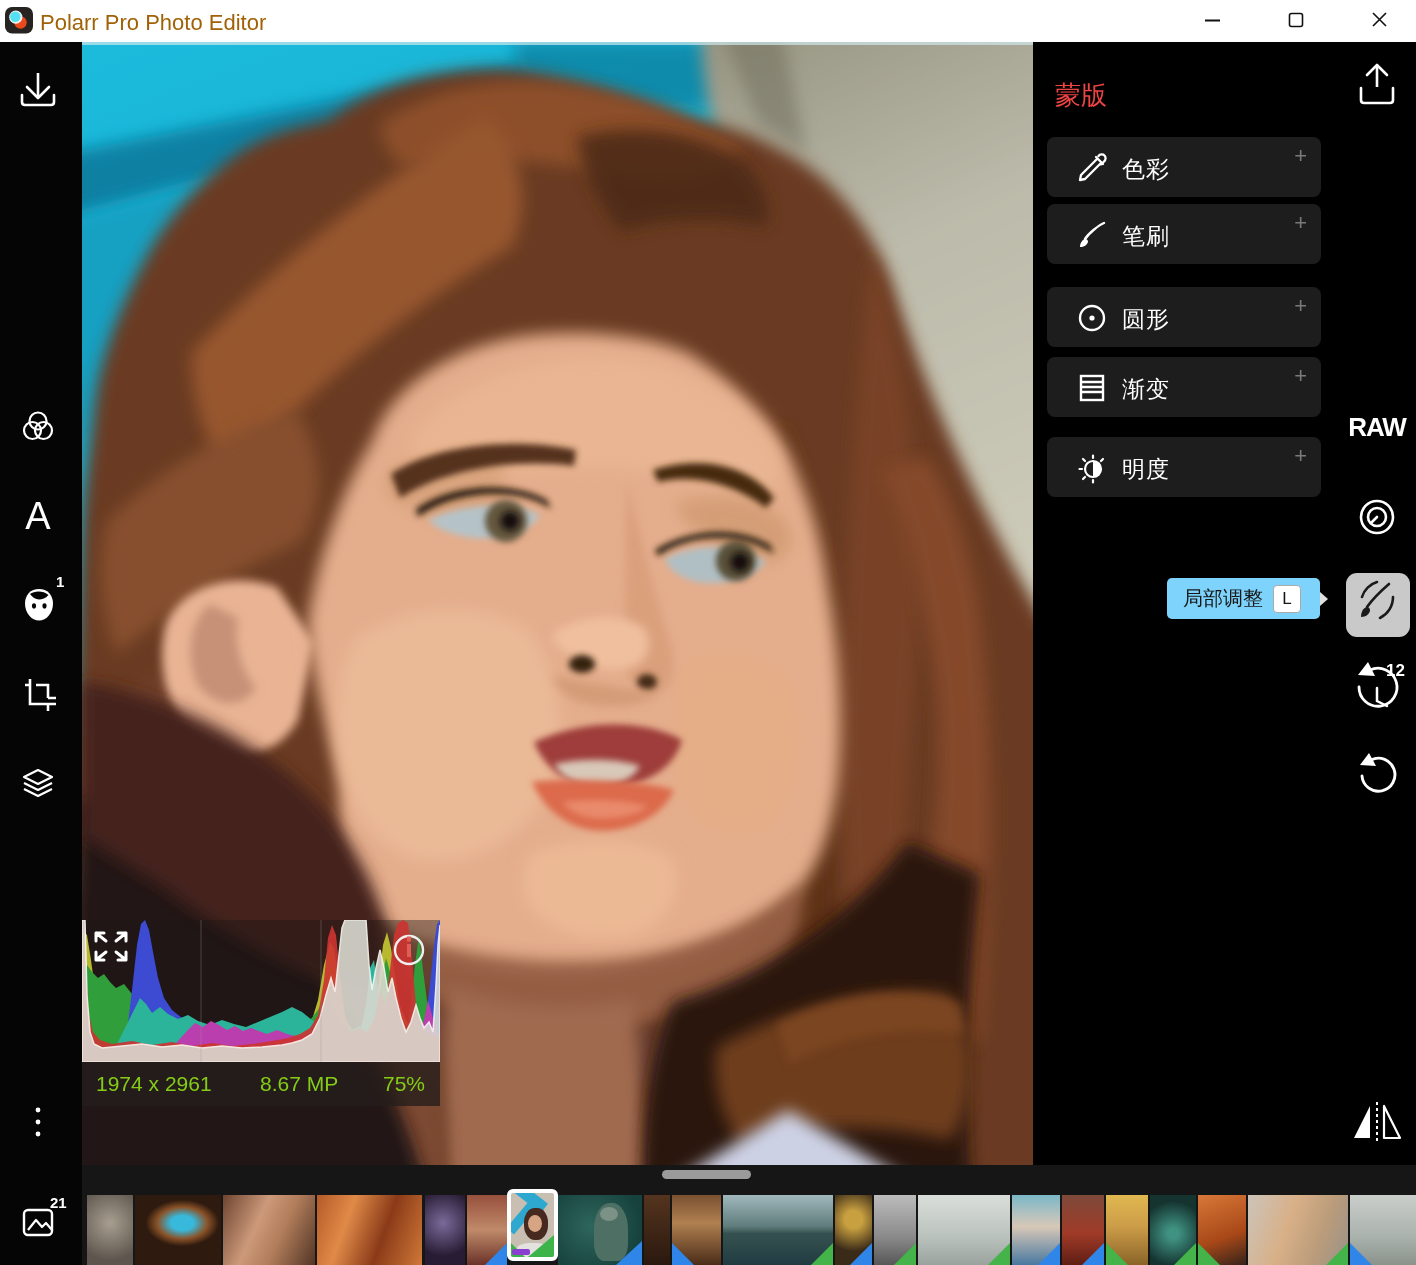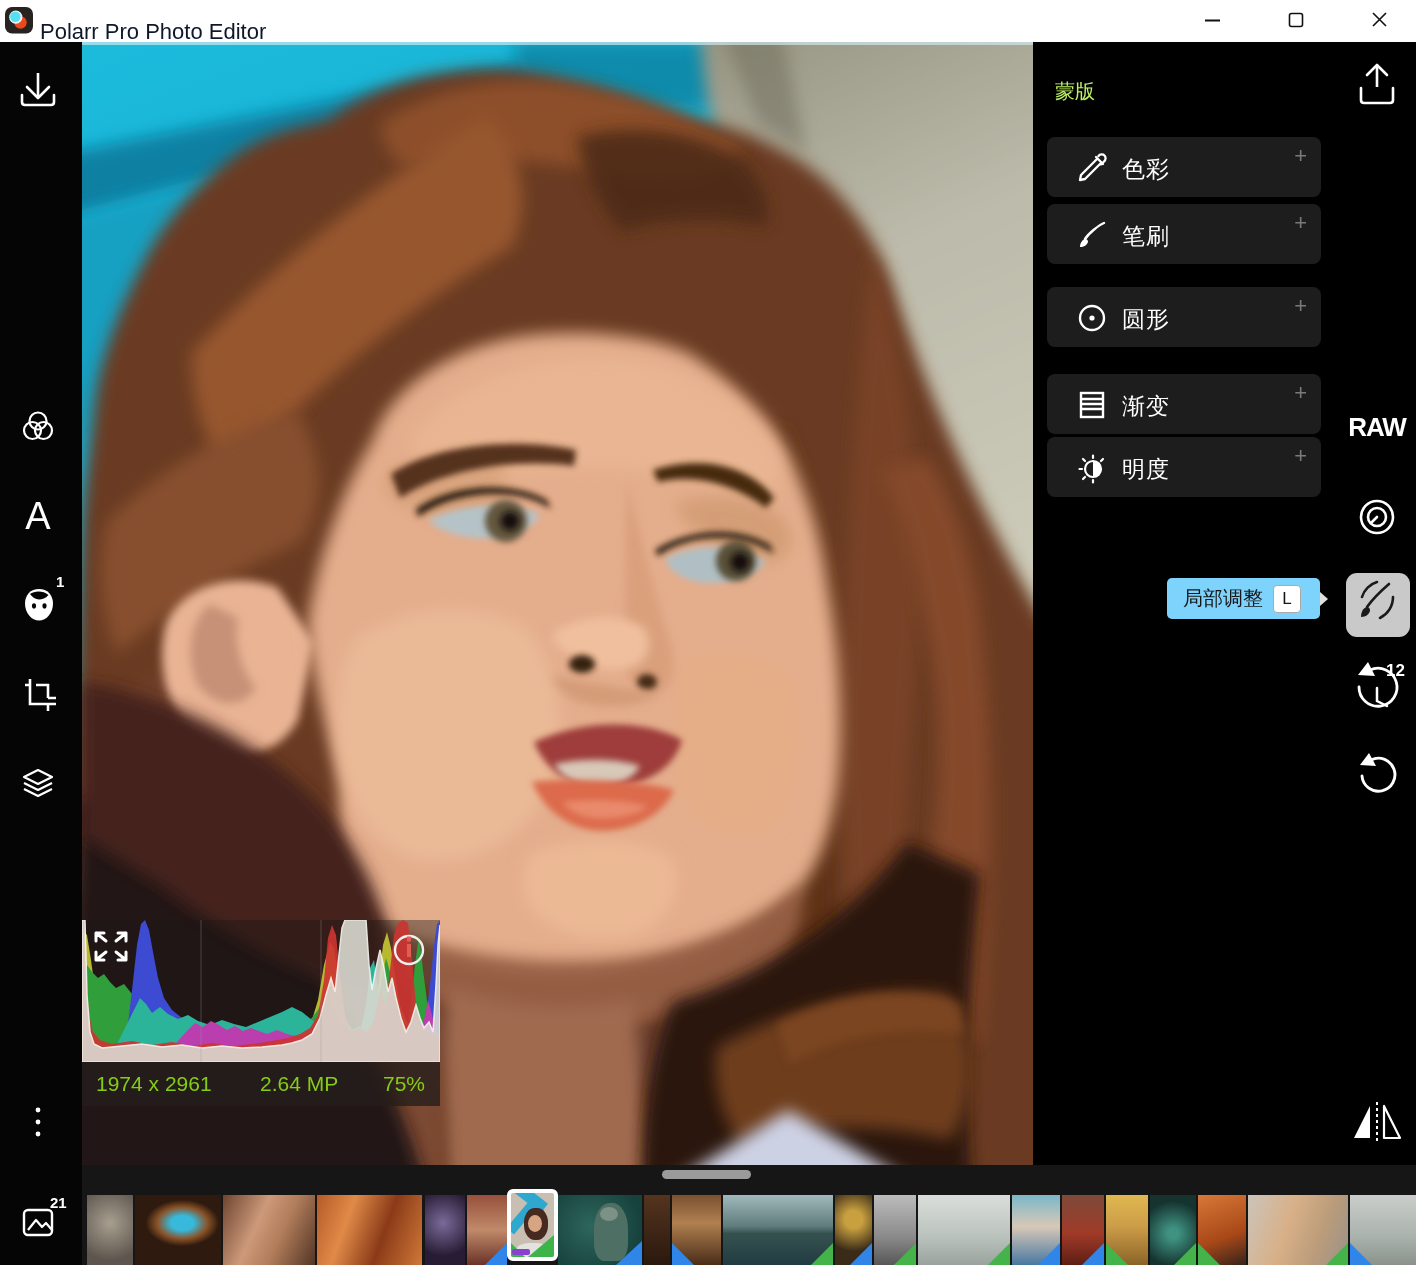--- a/index.html
+++ b/index.html
@@ -1,29 +1,29 @@
 <!DOCTYPE html>
 <html><head>
 <meta charset="utf-8">
 <style>
 html,body{margin:0;padding:0;background:#000;}
 body{width:1416px;height:1265px;overflow:hidden;position:relative;font-family:"Liberation Sans",sans-serif;}
 #titlebar{position:absolute;left:0;top:0;width:1416px;height:42px;background:#ffffff;z-index:50;}
 
-#apptitle{position:absolute;left:40px;top:19px;font-size:22px;color:#0f172a;}
+#apptitle{position:absolute;left:40px;top:10px;font-size:22px;color:#a16207;}
 #leftbar{position:absolute;left:0;top:42px;width:82px;height:1223px;background:#050505;z-index:33;}
 #canvas{position:absolute;left:82px;top:42px;width:951px;height:1123px;background:#333;overflow:hidden;}
 #rightpanel{position:absolute;left:1033px;top:42px;width:297px;height:1123px;background:#000;z-index:30;}
 #righttool{position:absolute;left:1330px;top:42px;width:86px;height:1223px;background:#000;z-index:30;}
 #bottombar{position:absolute;left:0px;top:1165px;width:1416px;height:100px;background:#161616;z-index:31;}
 .maskbtn{position:absolute;left:14px;width:274px;height:60px;background:#1d1d1d;border-radius:8px;color:#fff;}
 .maskbtn .lbl{position:absolute;left:75px;top:17px;font-size:23px;letter-spacing:1px;}
 .maskbtn .plus{position:absolute;right:14px;top:6px;font-size:22px;color:#7a7a7a;font-weight:400;}
 .maskbtn svg{position:absolute;left:30px;top:16px;}
-#masktitle{position:absolute;left:22px;top:36px;font-size:20px;color:#bef264;}
+#masktitle{position:absolute;left:22px;top:36px;font-size:26px;color:#ef4444;}
 #tooltip{position:absolute;left:-163px;top:536px;width:137px;height:41px;background:#7dd3fc;border-radius:5px;color:#161616;font-size:20px;line-height:41px;padding-left:16px;white-space:nowrap;}
 #tooltip:after{content:"";position:absolute;right:-8px;top:14px;width:0;height:0;border-top:7px solid transparent;border-bottom:7px solid transparent;border-left:8px solid #dfdfdf;}
 #keycap{display:inline-block;width:26px;height:26px;background:#fff;border:1px solid #aaa;border-radius:4px;font-size:17px;line-height:26px;text-align:center;margin-left:10px;vertical-align:1px;}
 #scrollbar{position:absolute;left:662px;top:5px;width:89px;height:9px;border-radius:5px;background:#9b9b9b;}
 .th{position:absolute;top:30px;height:70px;overflow:hidden;}
 .tri{position:absolute;width:0;height:0;}
 #hist{position:absolute;left:0px;top:878px;width:358px;height:282px;}
 #histplot{position:absolute;left:0;top:0;width:358px;height:142px;background:rgba(28,22,20,0.40);}
 .hrow{position:absolute;left:0;width:358px;background:rgba(38,30,27,0.8);color:#84cc16;font-size:21px;}
 #hr1{top:142px;height:44px;line-height:44px;}
@@ -209,21 +209,21 @@
         <path d="M34 21 L44 13 M44 13 L44 21 M44 13 L36 13"></path>
         <path d="M24 32 L14 40 M14 40 L14 32 M14 40 L22 40"></path>
         <path d="M34 32 L44 40 M44 40 L44 32 M44 40 L36 40"></path>
       </g>
 
       <circle cx="327" cy="30" r="14" stroke="#f0f0f0" stroke-width="2.4" fill="none"></circle>
       <rect x="325" y="16.5" width="4" height="5" fill="#e05c55"></rect>
       <rect x="325" y="24" width="4" height="13" fill="#e05c55"></rect>
     </svg>
   </div>
-  <div class="hrow" id="hr1"><span class="hpad">1974 x 2961</span><span class="c">2.64 MP</span><span class="r">75%</span></div>
+  <div class="hrow" id="hr1"><span class="hpad">1974 x 2961</span><span class="c">8.67 MP</span><span class="r">75%</span></div>
 </div>
 </div>
 <div id="rightpanel">
   <div id="masktitle">蒙版</div>
   <div class="maskbtn" style="top:95px;">
     <svg width="30" height="30" viewBox="0 0 30 30" fill="none" stroke="#fff">
       <path d="M19 4 L26 11 M21.5 3 C23 1 26 1 27.5 2.5 C29 4 29 7 27 8.5 L24 11.5 M19.5 6.5 L4 22 L3 27 L8 26 L23.5 10.5" stroke-width="2.3" stroke-linecap="round" stroke-linejoin="round"></path>
     </svg>
     <span class="lbl">色彩</span>
       <span class="plus">+</span>
@@ -237,21 +237,21 @@
       <span class="plus">+</span>
     </div>
   <div class="maskbtn" style="top:245px;">
     <svg width="30" height="30" viewBox="0 0 30 30" fill="none" stroke="#fff">
       <circle cx="15" cy="15" r="12" stroke-width="2.4"></circle>
       <circle cx="15" cy="15" r="2.6" fill="#fff" stroke="none"></circle>
     </svg>
     <span class="lbl">圆形</span>
       <span class="plus">+</span>
     </div>
-  <div class="maskbtn" style="top:332px;">
+  <div class="maskbtn" style="top:315px;">
     <svg width="30" height="30" viewBox="0 0 30 30" fill="none" stroke="#fff">
       <rect x="4" y="3" width="22" height="24" stroke-width="2.4"></rect>
       <path d="M4 9 L26 9 M4 14 L26 14 M4 19 L26 19" stroke-width="2.4"></path>
     </svg>
     <span class="lbl">渐变</span>
       <span class="plus">+</span>
     </div>
   <div class="maskbtn" style="top:395px;">
     <svg width="32" height="32" viewBox="0 0 32 32" fill="none" stroke="#fff">
       <circle cx="16" cy="16" r="8" stroke-width="2.2"></circle>

